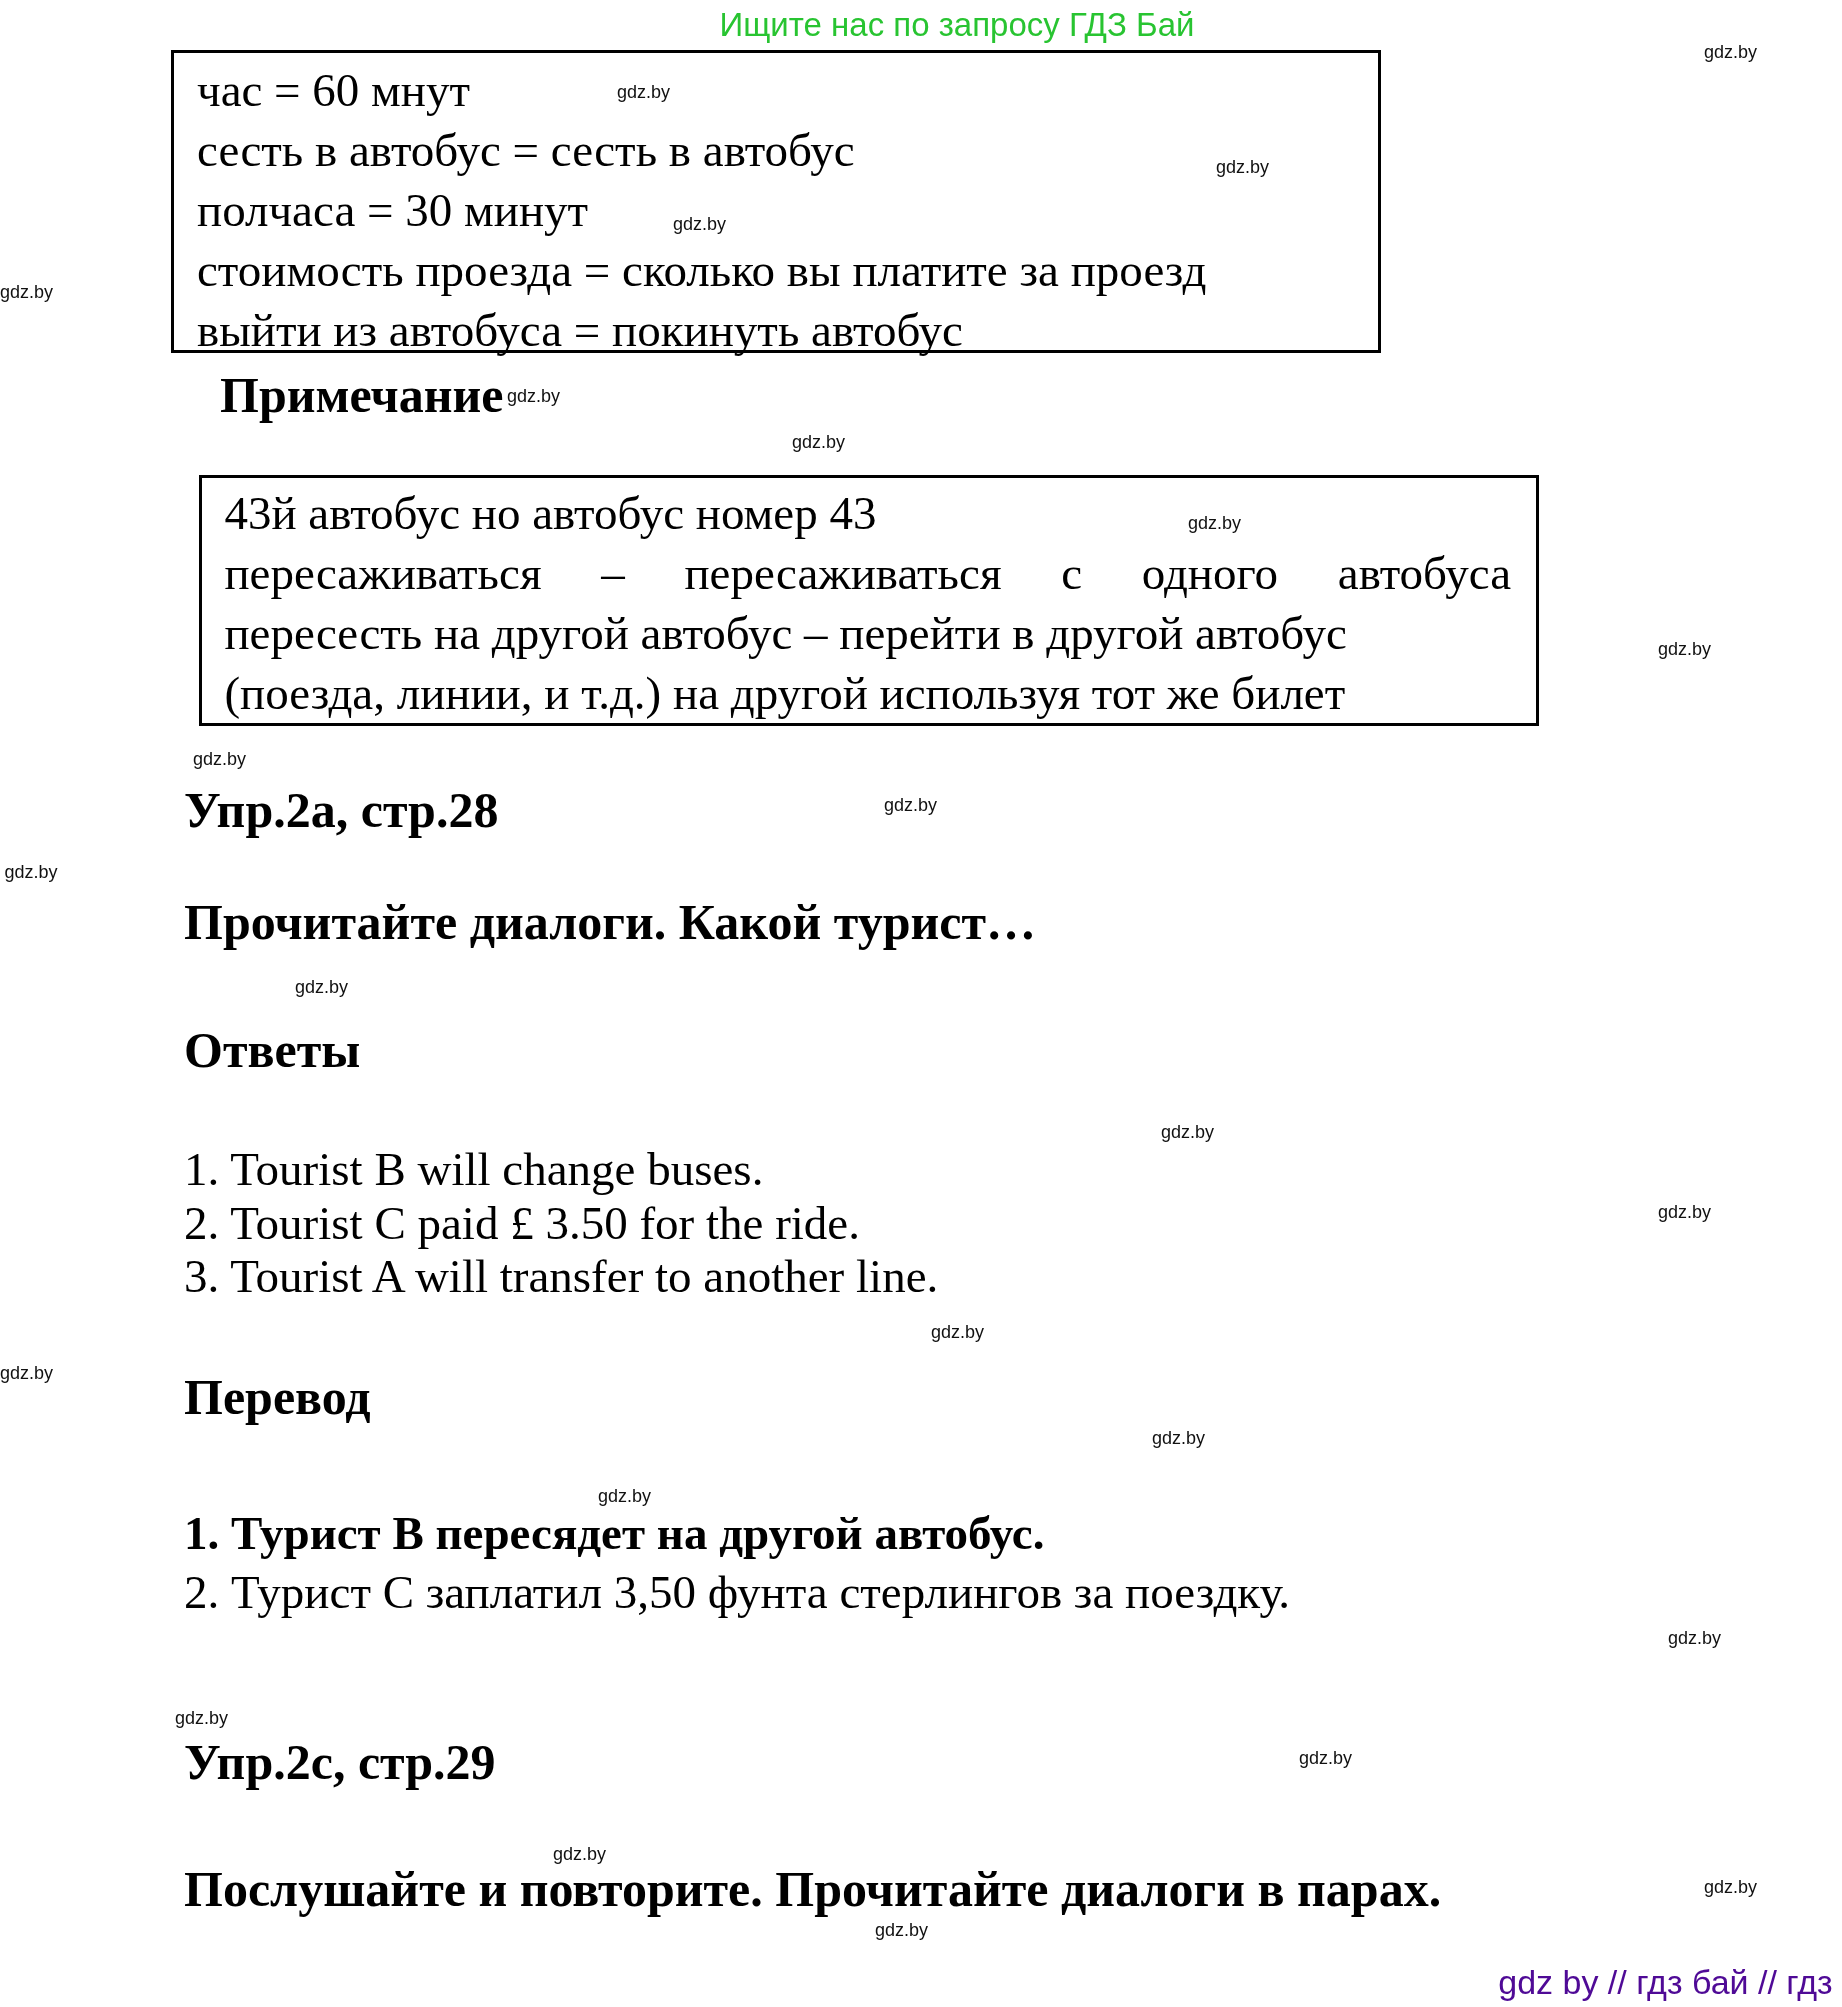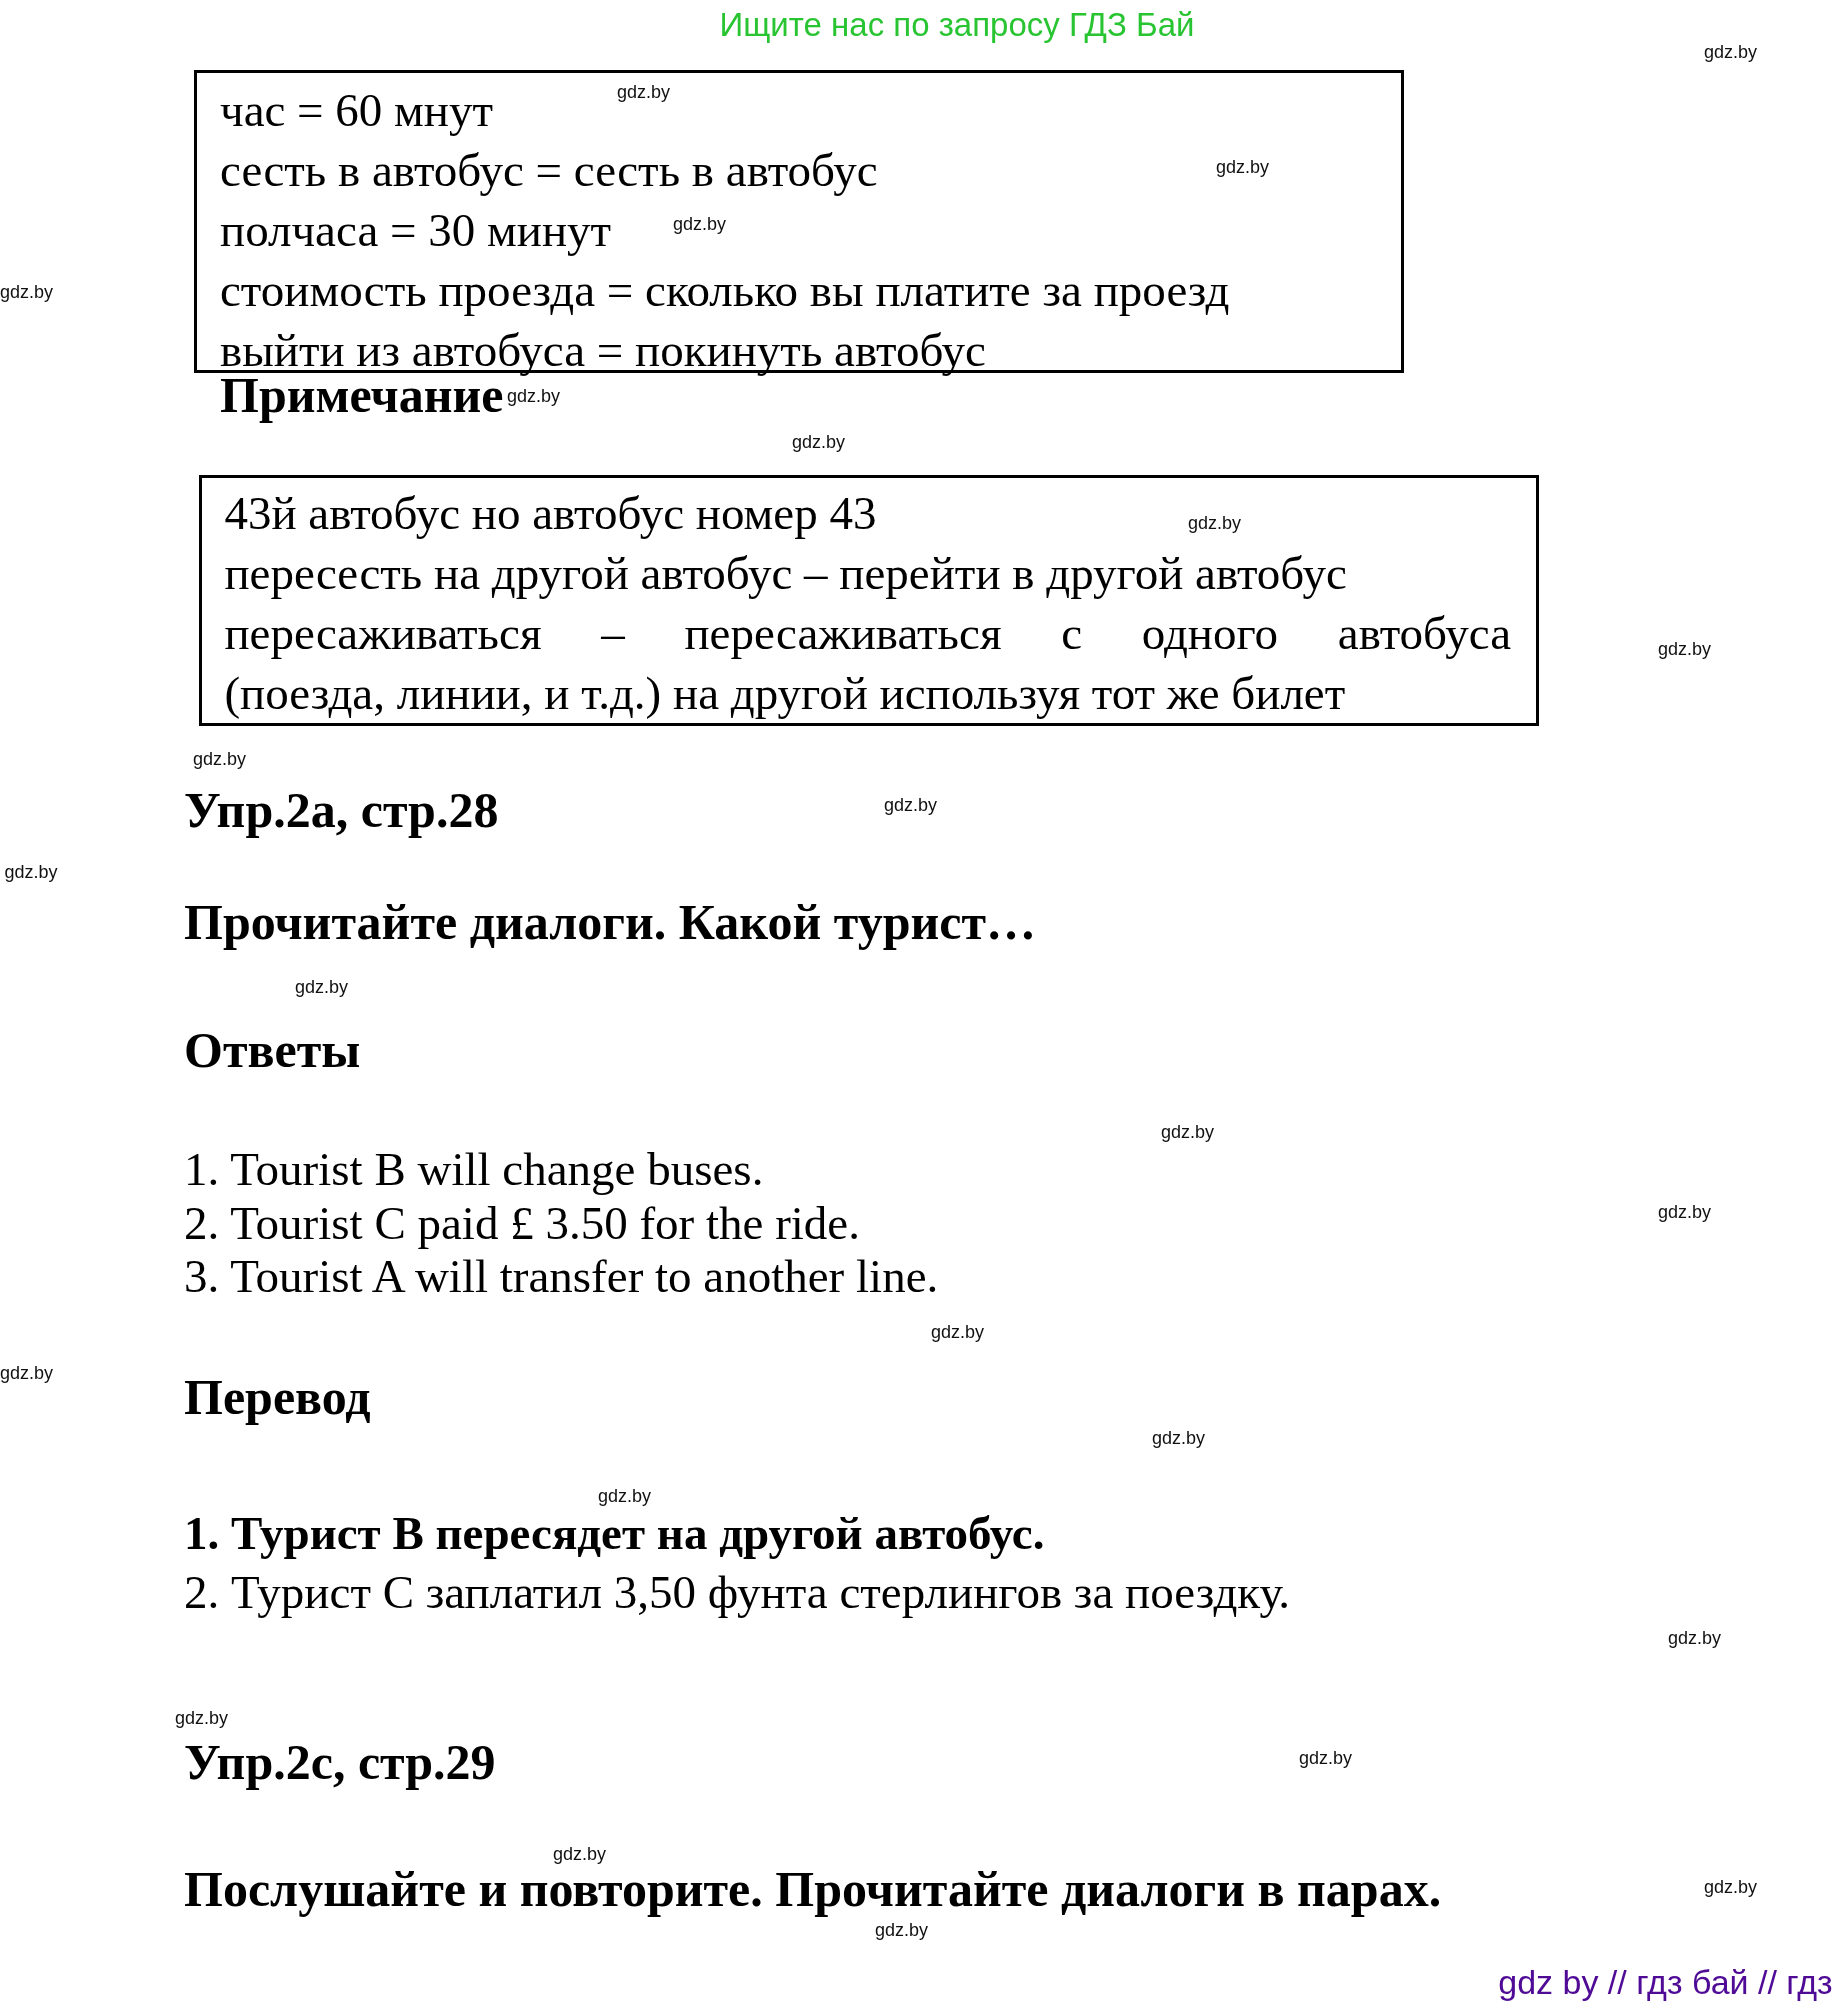--- a/index.html
+++ b/index.html
@@ -30,21 +30,21 @@
     font-family:"Liberation Sans","DejaVu Sans",sans-serif;
     font-size:18px;line-height:27px;
     color:var(--wm);
     white-space:nowrap;
   }
   .vbox{
     border:3.6px solid #000;
     background:#fff;
     box-sizing:border-box;
   }
-  .box1{left:194px;top:50px;width:1210px;height:303px;padding:7.2px 16px 0 23px;margin-top:20px;}
+  .box1{left:171px;top:50px;width:1210px;height:303px;padding:7.2px 16px 0 23px;}
   .box2{left:199px;top:475px;width:1340px;height:251px;padding:5.4px 25px 0 22.4px;}
   .box-line{
     font-size:47px;line-height:60px;
     white-space:nowrap;
   }
   .box-line.justify{
     white-space:normal;
     text-align:justify;
     text-align-last:justify;
   }
@@ -78,22 +78,22 @@
     <div class="box-line">сесть в автобус = сесть в автобус</div>
     <div class="box-line">полчаса = 30 минут</div>
     <div class="box-line">стоимость проезда = сколько вы платите за проезд</div>
     <div class="box-line">выйти из автобуса = покинуть автобус</div>
   </div>
 
   <div class="abs heading" style="left:184px;top:366px;">Примечание</div>
 
   <div class="abs vbox box2">
     <div class="box-line">43й автобус но автобус номер 43</div>
+    <div class="box-line justify">пересаживаться – пересаживаться с одного автобуса</div>
     <div class="box-line">пересесть на другой автобус – перейти в другой автобус</div>
-    <div class="box-line justify">пересаживаться – пересаживаться с одного автобуса</div>
     <div class="box-line">(поезда, линии, и т.д.) на другой используя тот же билет</div>
   </div>
 
   <div class="abs heading" style="left:148px;top:781px;">Упр.2а, стр.28</div>
   <div class="abs heading" style="left:148px;top:893px;">Прочитайте диалоги. Какой турист…</div>
   <div class="abs heading" style="left:148px;top:1021px;">Ответы</div>
 
   <div class="abs list-line" style="left:148px;top:1144px;">1. Tourist B will change buses.</div>
   <div class="abs list-line" style="left:148px;top:1198px;">2. Tourist C paid £ 3.50 for the ride.</div>
   <div class="abs list-line" style="left:148px;top:1251px;">3. Tourist A will transfer to another line.</div>

